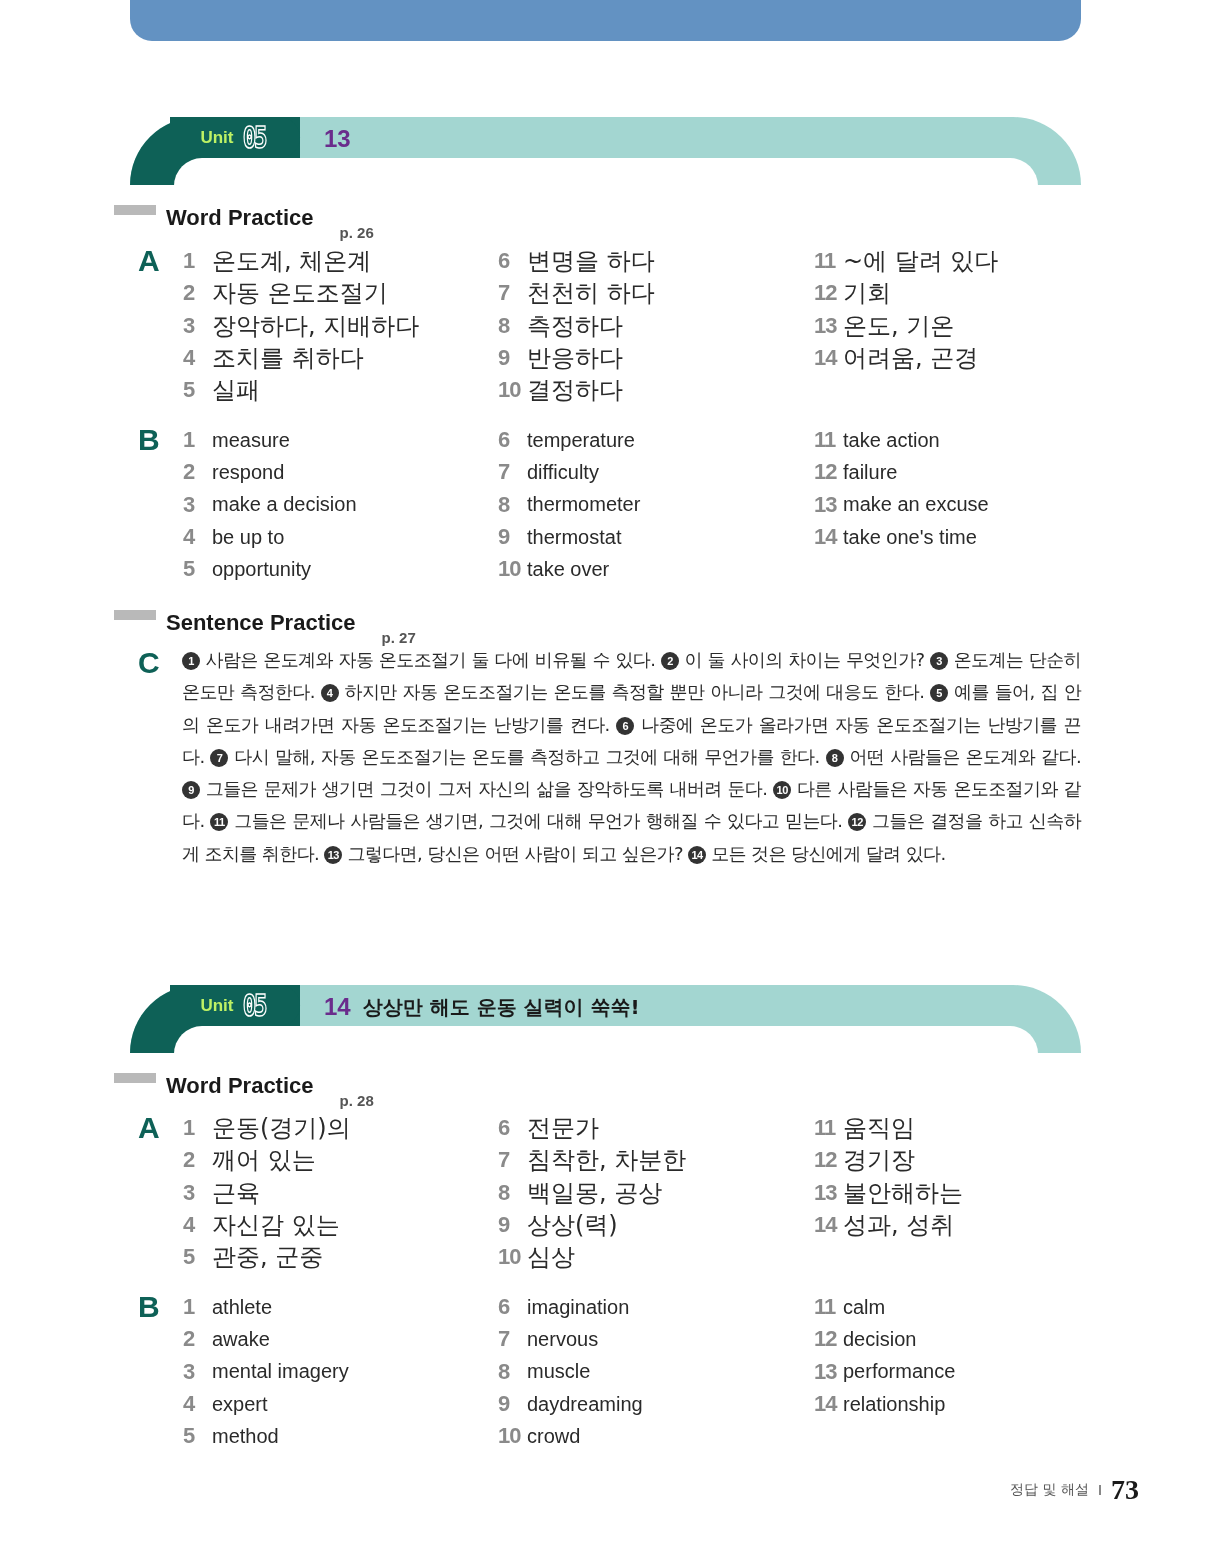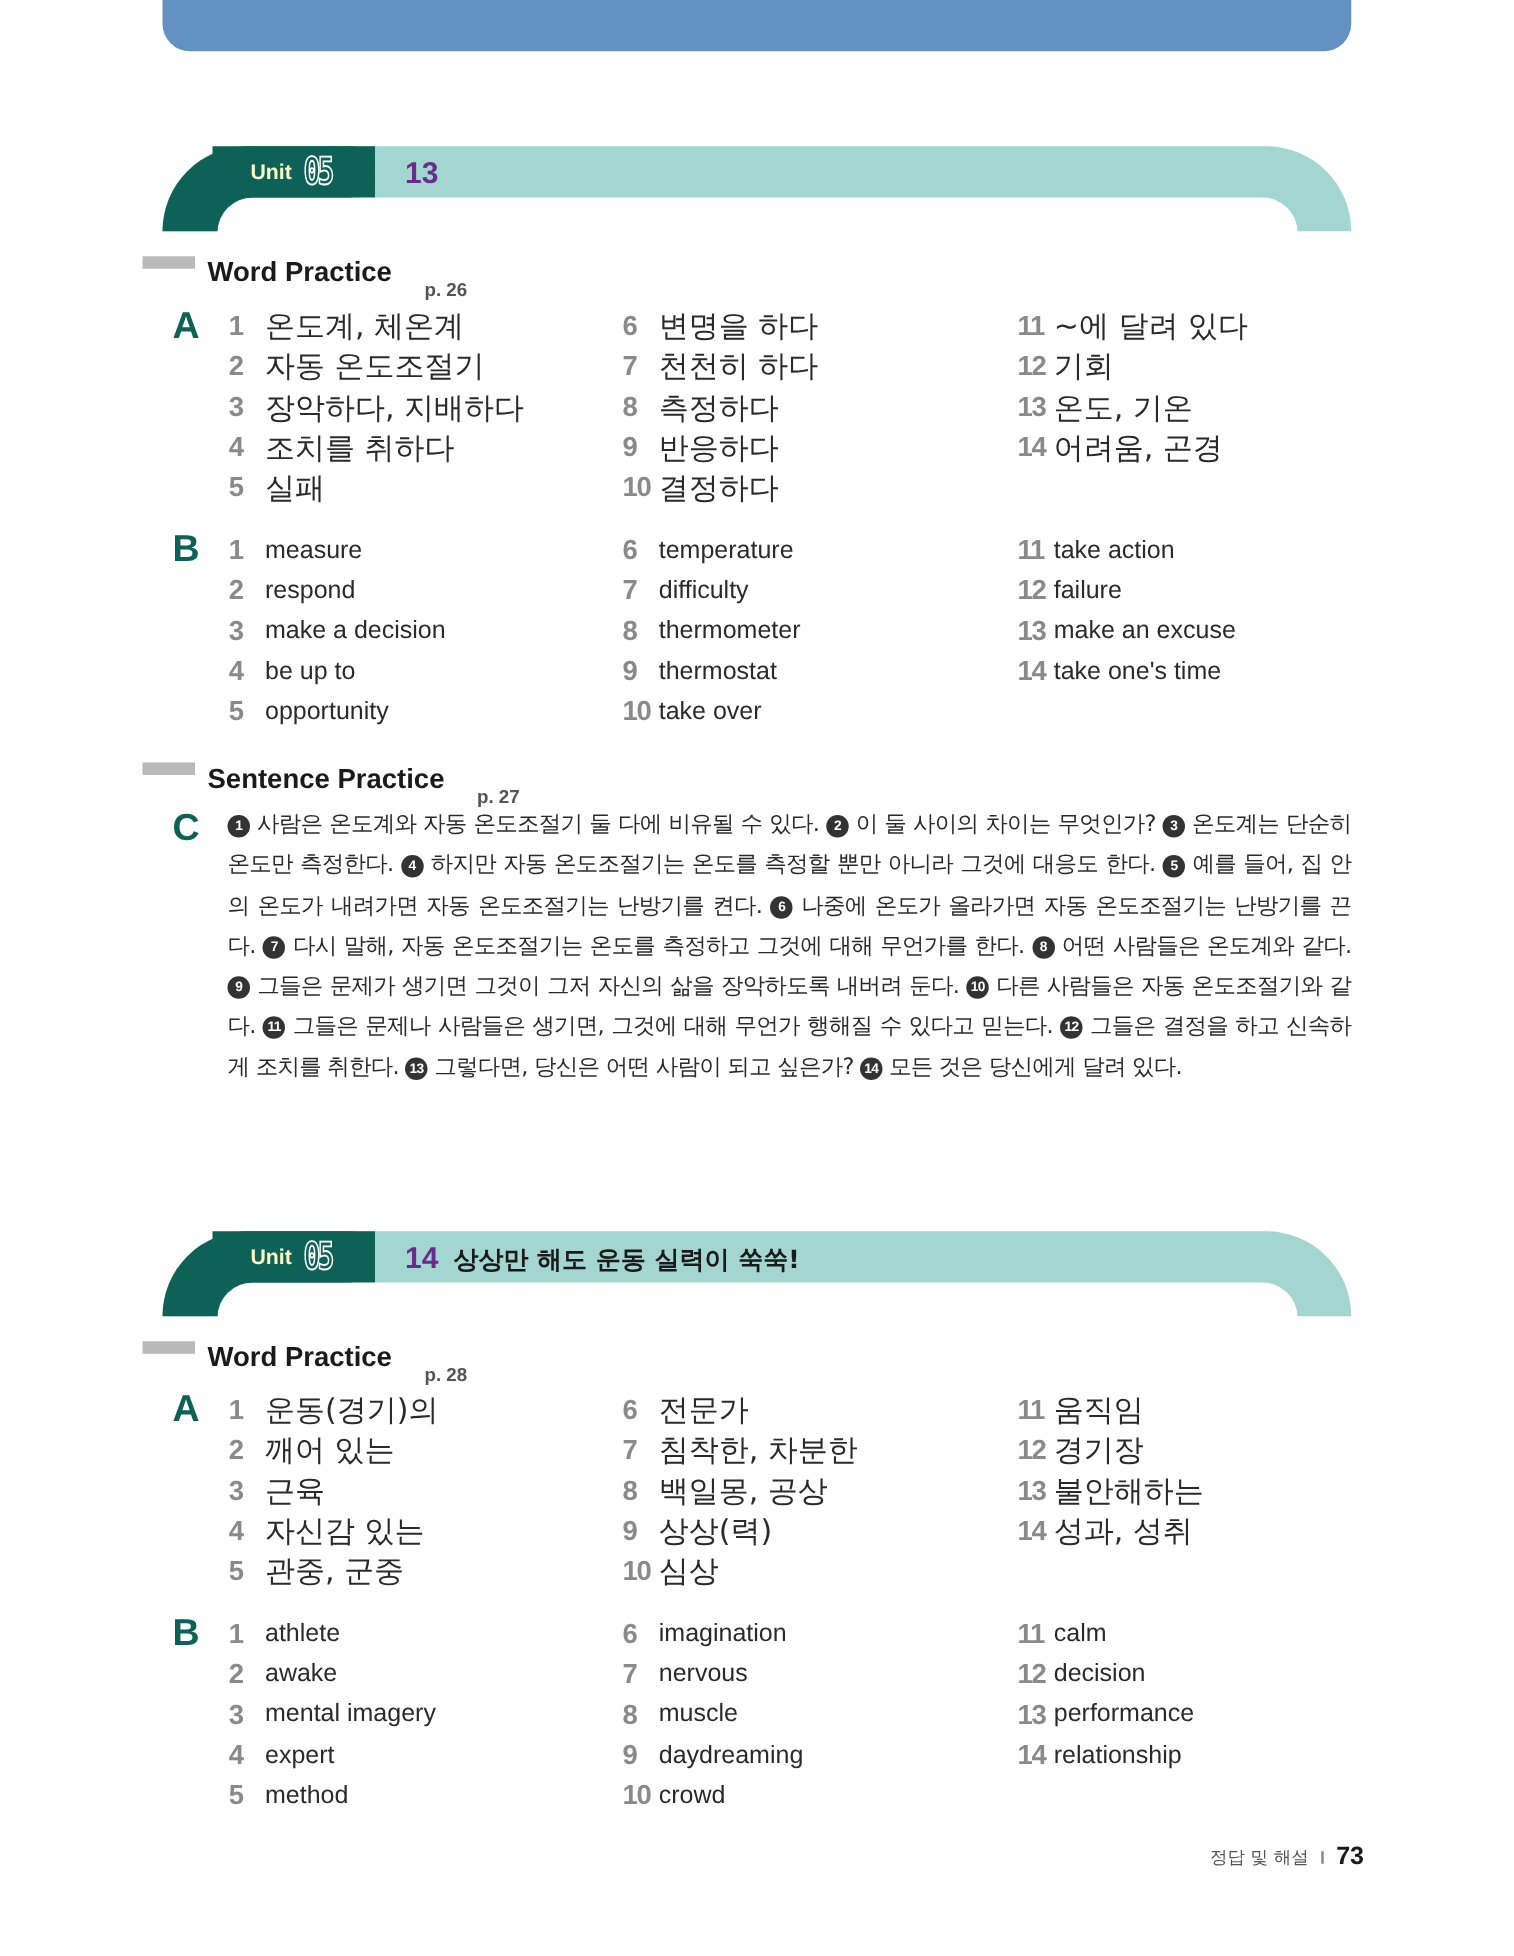--- a/index.html
+++ b/index.html
@@ -20,21 +20,21 @@
     .unit-header .arch-dark {
       position: absolute; left: 0; top: 0; width: 170px; height: 68px;
       background: #0e6157; border-radius: 70px 0 0 0;
     }
     .unit-header .pill {
       position: absolute; left: 40px; top: 0; width: 130px; height: 41px;
       background: #0e6157; border-radius: 0 22px 22px 0;
       display: flex; align-items: center; justify-content: center; gap: 6px;
     }
     .unit-header .unit-label {
-      color: #fef9c3; font-weight: bold; font-size: 17px;
+      color: #bef264; font-weight: bold; font-size: 17px;
       font-family: "Liberation Sans", sans-serif;
     }
     .unit-header .unit-num {
       display: inline-block; color: #0e6157; background: transparent;
       font-family: "DejaVu Sans Mono", monospace; font-weight: bold; font-size: 30px;
       line-height: 30px; letter-spacing: -3px;
       -webkit-text-stroke: 1.5px #ffffff; transform: scaleX(0.75);
     }
     .unit-header .inner-white {
       position: absolute; left: 44px; top: 41px; width: 864px; height: 40px;
@@ -94,24 +94,24 @@
     .circ {
       display: inline-block; width: 18px; height: 18px; border-radius: 50%;
       background: #333; color: #fff; font-size: 11px; font-weight: bold; line-height: 18px;
       text-align: center; vertical-align: 1px; font-family: "Liberation Sans", sans-serif;
       letter-spacing: -0.5px;
     }
 
     .footer {
       position: absolute; left: 968px; top: 1474px; display: flex; align-items: center; gap: 10px;
     }
-    .footer .foot-label { font-size: 14px; color: #555; }
+    .footer .foot-label { font-size: 14px; color: #555; margin-left: 42px; }
     .footer .sep { width: 2px; height: 10px; background: #888; }
     .footer .page-num {
-      font-family: Liberation Sans, sans-serif; font-weight: bold; font-size: 20px; color: #1a1a1a;
+      font-family: Liberation Serif, serif; font-weight: bold; font-size: 28px; color: #1a1a1a;
     }
   </style>
 </head>
 <body>
 
 <div class="top-band"></div>
 
 <div class="unit-header" style="top:117px;">
   <div class="arch-light"></div>
   <div class="arch-dark"></div>

